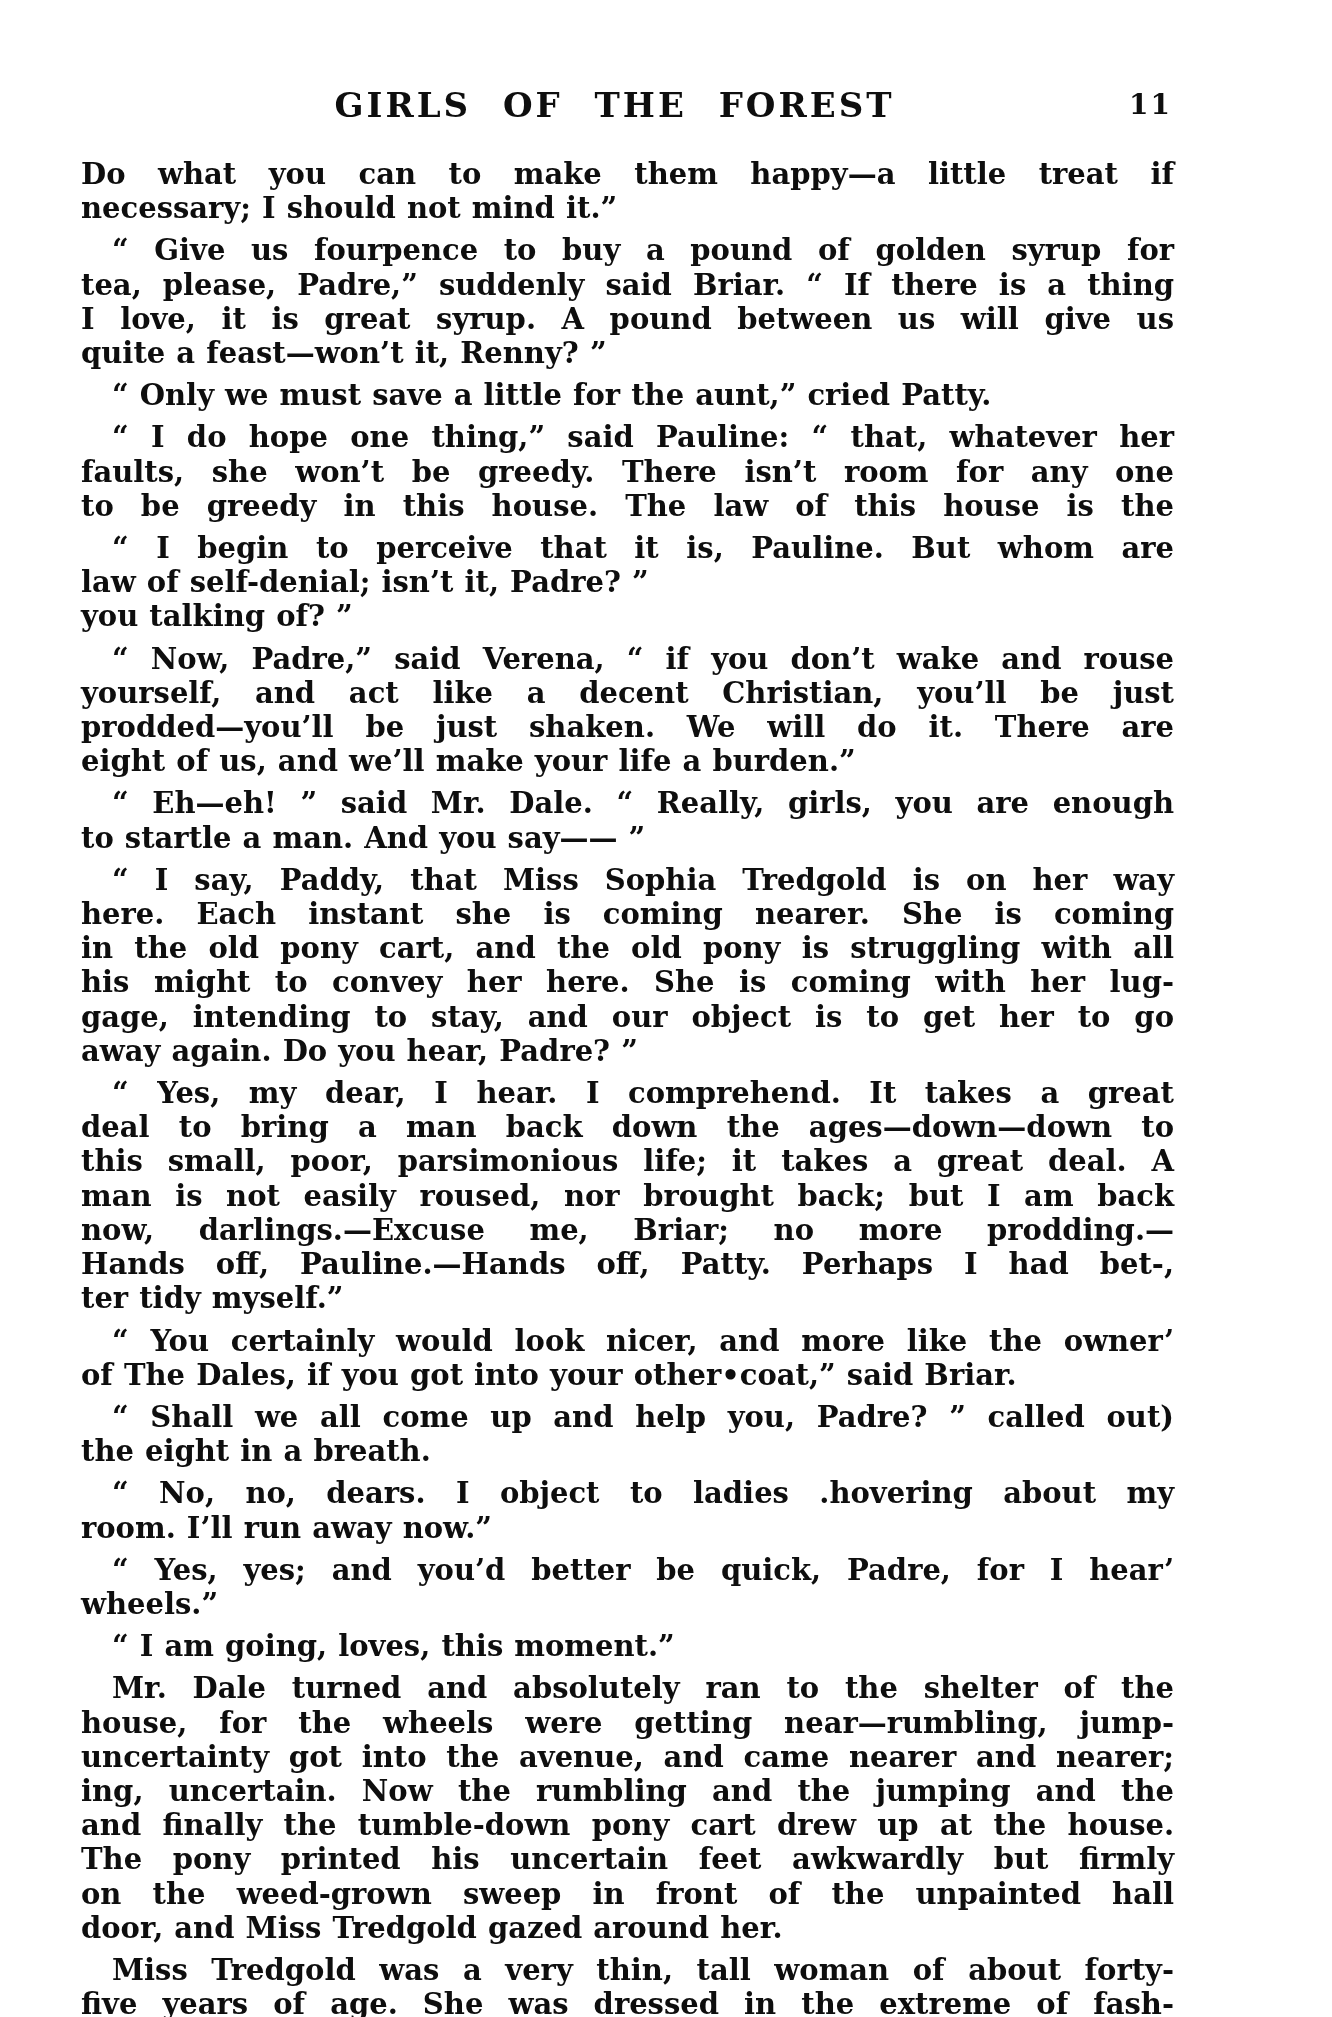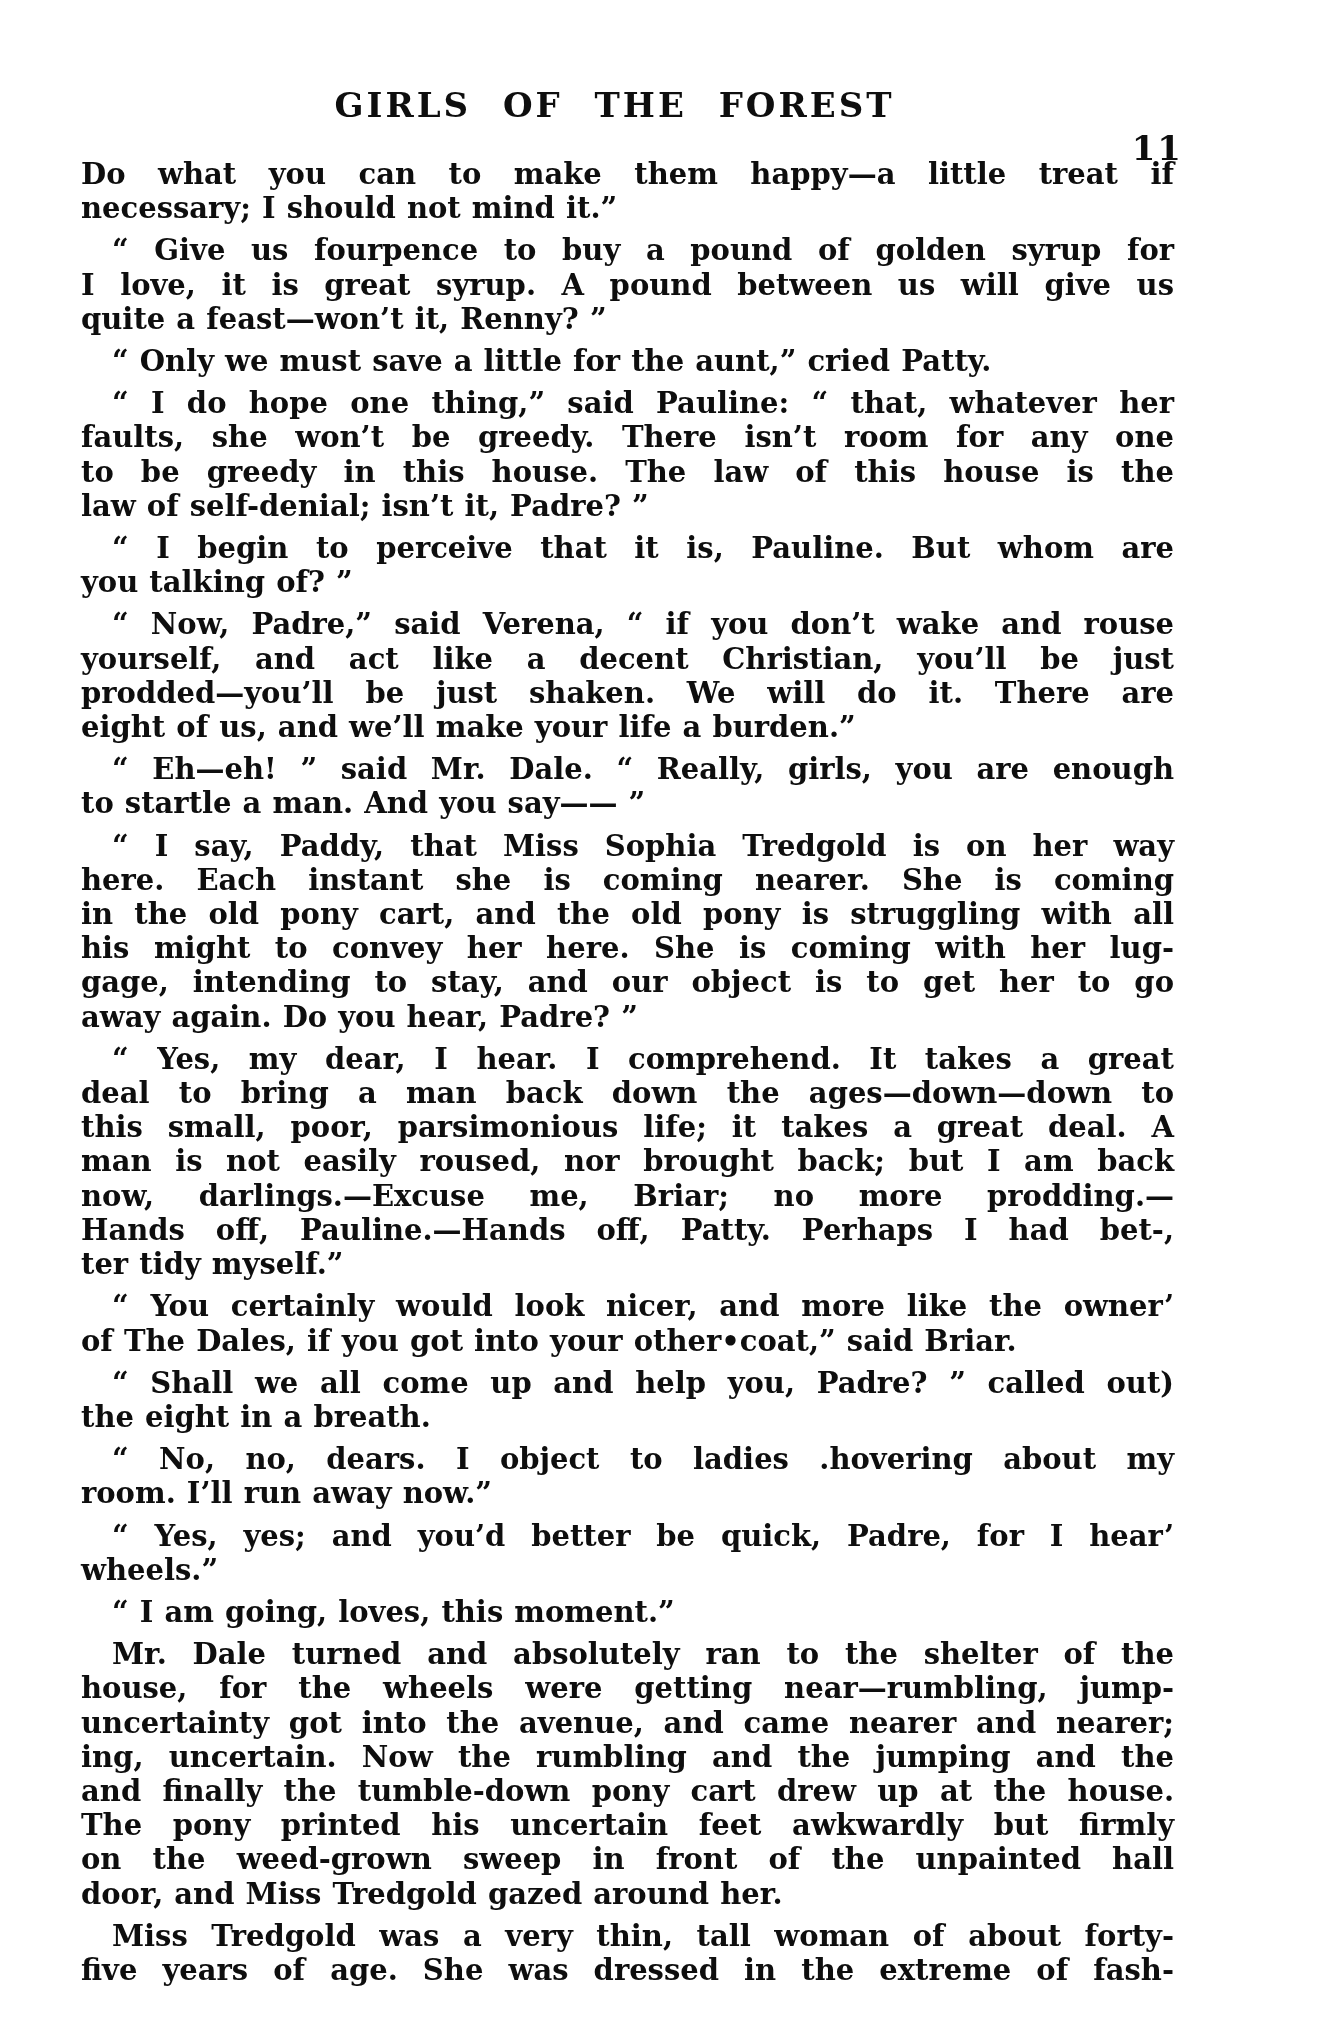--- a/index.html
+++ b/index.html
@@ -25,26 +25,25 @@
     text-align: center;
     font-size: 34px;
     font-weight: bold;
     letter-spacing: 3px;
     word-spacing: 17px;
     line-height: 38px;
     transform: translateX(-22px);
   }
   .page-number {
     position: absolute;
-    right: 0px; top: 0px;
-    font-size: 34px;
+    right: 11px; top: 0px;
+    font-size: 28px;
     font-weight: bold;
     letter-spacing: 2px;
     line-height: 38px;
-    margin-top: 43px;
   }
   .page-body {
     position: absolute;
     left: 81px; top: 157px;
     width: 1093px;
   }
   .line {
     font-size: 29px;
     font-weight: bold;
     line-height: 34.2px;
@@ -69,28 +68,29 @@
 
   <div class="page-header">
     <div class="running-title">GIRLS OF THE FOREST</div>
     <div class="page-number">11</div>
   </div>
 
   <div class="page-body">
     <div class="line">Do what you can to make them happy—a little treat if</div>
     <div class="line end">necessary; I should not mind it.”</div>
     <div class="line indent">“ Give us fourpence to buy a pound of golden syrup for</div>
+    <div class="line">tea, please, Padre,” suddenly said Briar.  “ If there is a thing</div>
     <div class="line">I love, it is great syrup.  A pound between us will give us</div>
     <div class="line end">quite a feast—won’t it, Renny? ”</div>
     <div class="line indent end">“ Only we must save a little for the aunt,” cried Patty.</div>
     <div class="line indent">“ I do hope one thing,” said Pauline: “ that, whatever her</div>
     <div class="line">faults, she won’t be greedy.  There isn’t room for any one</div>
     <div class="line">to be greedy in this house.  The law of this house is the</div>
+    <div class="line indent">“ I begin to perceive that it is, Pauline.  But whom are</div>
     <div class="line end">law of self-denial; isn’t it, Padre? ”</div>
-    <div class="line indent">“ I begin to perceive that it is, Pauline.  But whom are</div>
     <div class="line end">you talking of? ”</div>
     <div class="line indent">“ Now, Padre,” said Verena, “ if you don’t wake and rouse</div>
     <div class="line">yourself, and act like a decent Christian, you’ll be just</div>
     <div class="line">prodded—you’ll be just shaken.  We will do it.  There are</div>
     <div class="line end">eight of us, and we’ll make your life a burden.”</div>
     <div class="line indent">“ Eh—eh! ” said Mr. Dale.  “ Really, girls, you are enough</div>
     <div class="line end">to startle a man.  And you say—— ”</div>
     <div class="line indent">“ I say, Paddy, that Miss Sophia Tredgold is on her way</div>
     <div class="line">here.  Each instant she is coming nearer.  She is coming</div>
     <div class="line">in the old pony cart, and the old pony is struggling with all</div>

